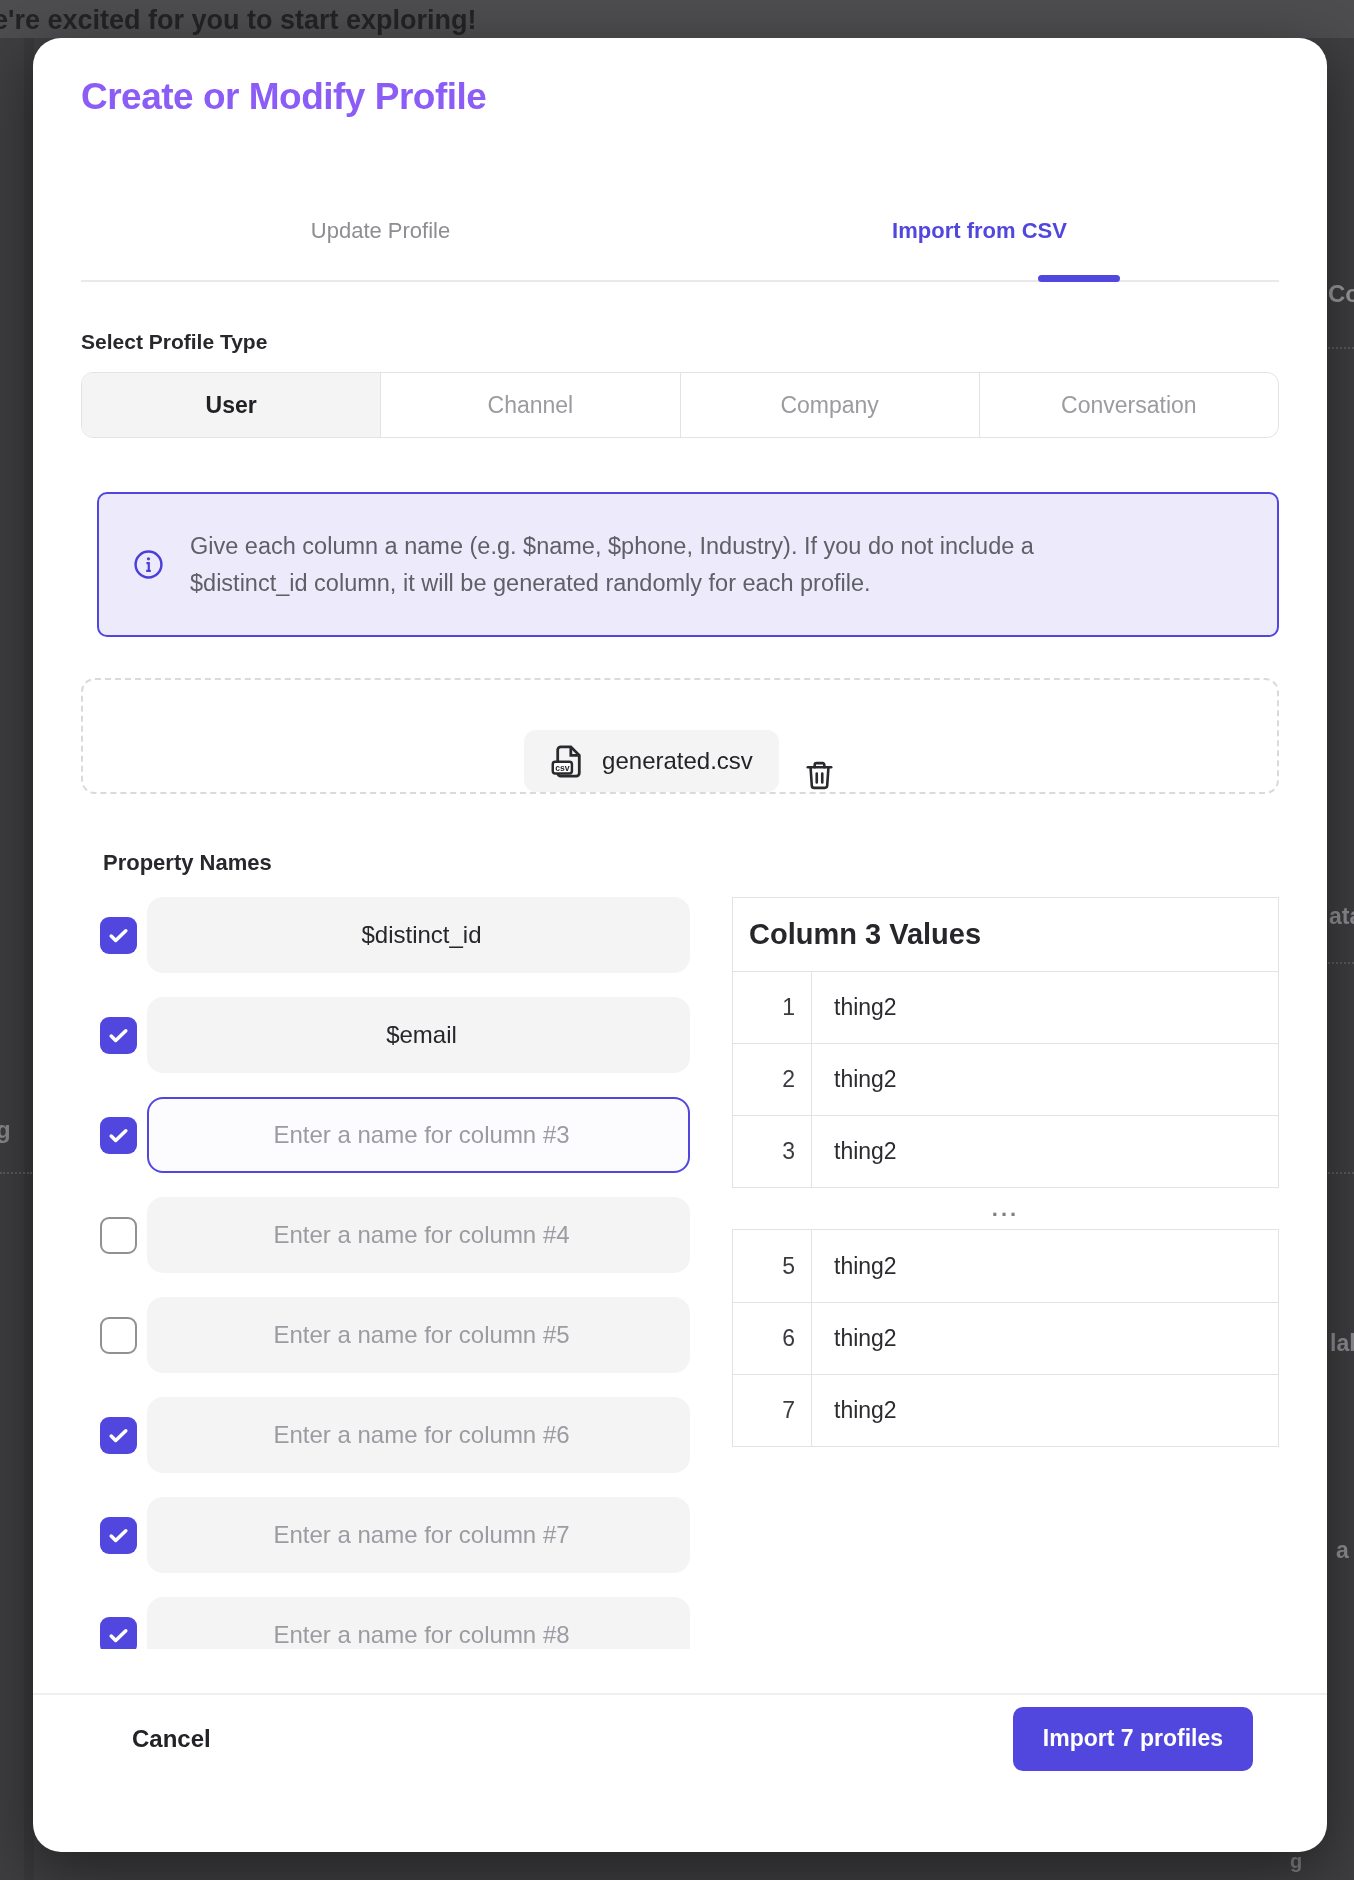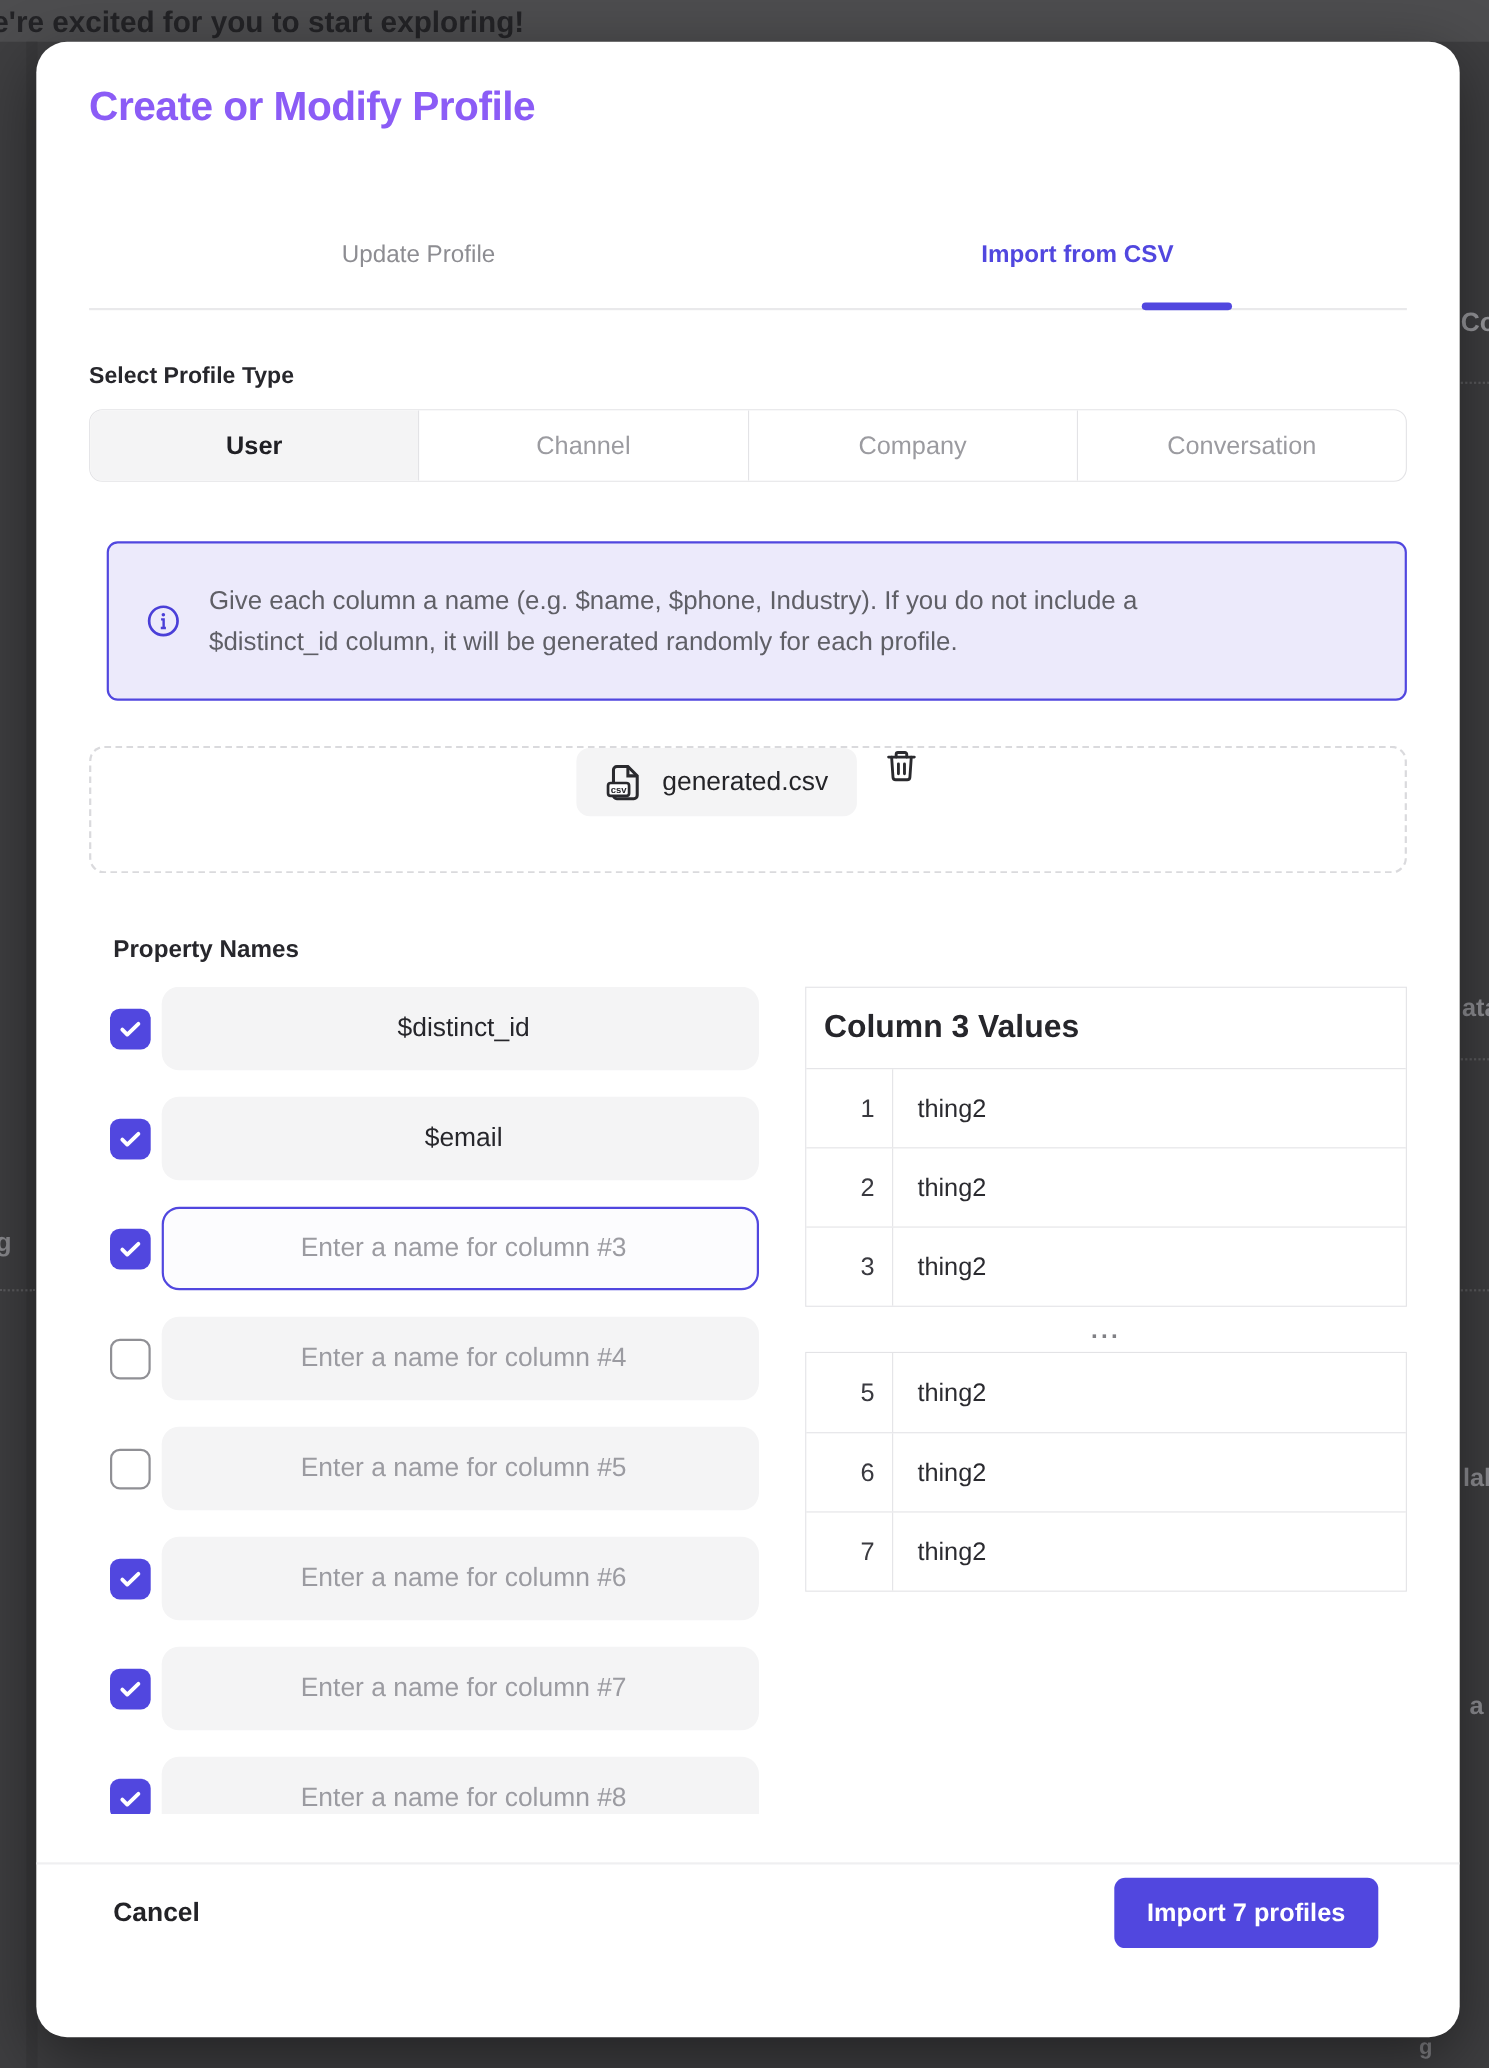--- a/index.html
+++ b/index.html
@@ -55,21 +55,21 @@
   .segment.selected{ background:#F4F4F5; color:#202025; font-weight:700; }
 
   
   .info-box{ margin-top:54px; height:145px; border:2px solid #5147DF; border-radius:10px; background:#ECEAFB;
              display:flex; align-items:center; padding:0 34px; gap:26px;margin-left:16px; }
   .info-icon{ flex:none; width:31px; height:31px; color:#4A3FD8; }
   .info-text{ font-size:23.5px; color:#5F5F66; line-height:37px; }
 
   
   .upload-box{ margin-top:41px; height:116px; border:2px dashed #DADADD; border-radius:14px;
-               display:flex; align-items:flex-start; justify-content:center; gap:24px; }
+               display:flex; align-items:flex-end; justify-content:center; gap:24px; }
   .file-chip{ height:62px; background:#F4F4F5; border-radius:12px; display:flex; align-items:center;
               padding:0 26px; gap:15px; font-size:24px; font-weight:500; color:#242428; cursor:pointer; }
   .csv-icon{ width:37px; height:37px; color:#2A2A2E; }
   .trash-btn{ width:33px; height:33px; color:#2A2A2E; background:none; border:none; cursor:pointer; padding:0; }
   .trash-btn svg{ width:33px; height:33px; }
 
   
   .prop-heading{ margin-top:56px; margin-left:22px; font-size:22px; font-weight:700; color:#27272C; }
   .columns{ display:flex; margin-top:21px; }
   .prop-list{ width:651px; max-height:752px; overflow:hidden; }
@@ -94,21 +94,21 @@
   .tbl-num{ width:79px; flex:none; border-right:1.5px solid #E3E3E6; display:flex; align-items:center;
             justify-content:flex-end; padding-right:16px; font-size:23px; color:#3A3A40; }
   .tbl-val{ flex:1; display:flex; align-items:center; padding-left:22px; font-size:23px; color:#2B2B30; }
   .tbl-ellipsis{ height:41px; display:flex; align-items:center; justify-content:center;
                  font-size:22px; font-weight:700; color:#808085; letter-spacing:3px; }
 
   
   .footer-divider{ height:1.5px; background:#EFEFF1; margin:44px -48px 0; }
   .footer{ display:flex; justify-content:space-between; align-items:center; margin-top:12px; padding:0 26px 0 22px; }
   .cancel-btn{ font-size:24px; font-weight:700; color:#232327; background:none; border:none; cursor:pointer;
-               font-family:"Liberation Sans","DejaVu Sans",sans-serif; }
+               font-family:"Liberation Sans","DejaVu Sans",sans-serif;margin-left:29px; }
   .import-btn{ height:64px; padding:0 30px; background:#5147DF; color:#FFFFFF; border:none; border-radius:10px;
                font-size:23px; font-weight:700; cursor:pointer; display:flex; align-items:center;
                font-family:"Liberation Sans","DejaVu Sans",sans-serif; }
 </style>
 </head>
 <body>
 
 <div class="backdrop-banner">
   <span>e're excited for you to start exploring!</span>
 </div>

